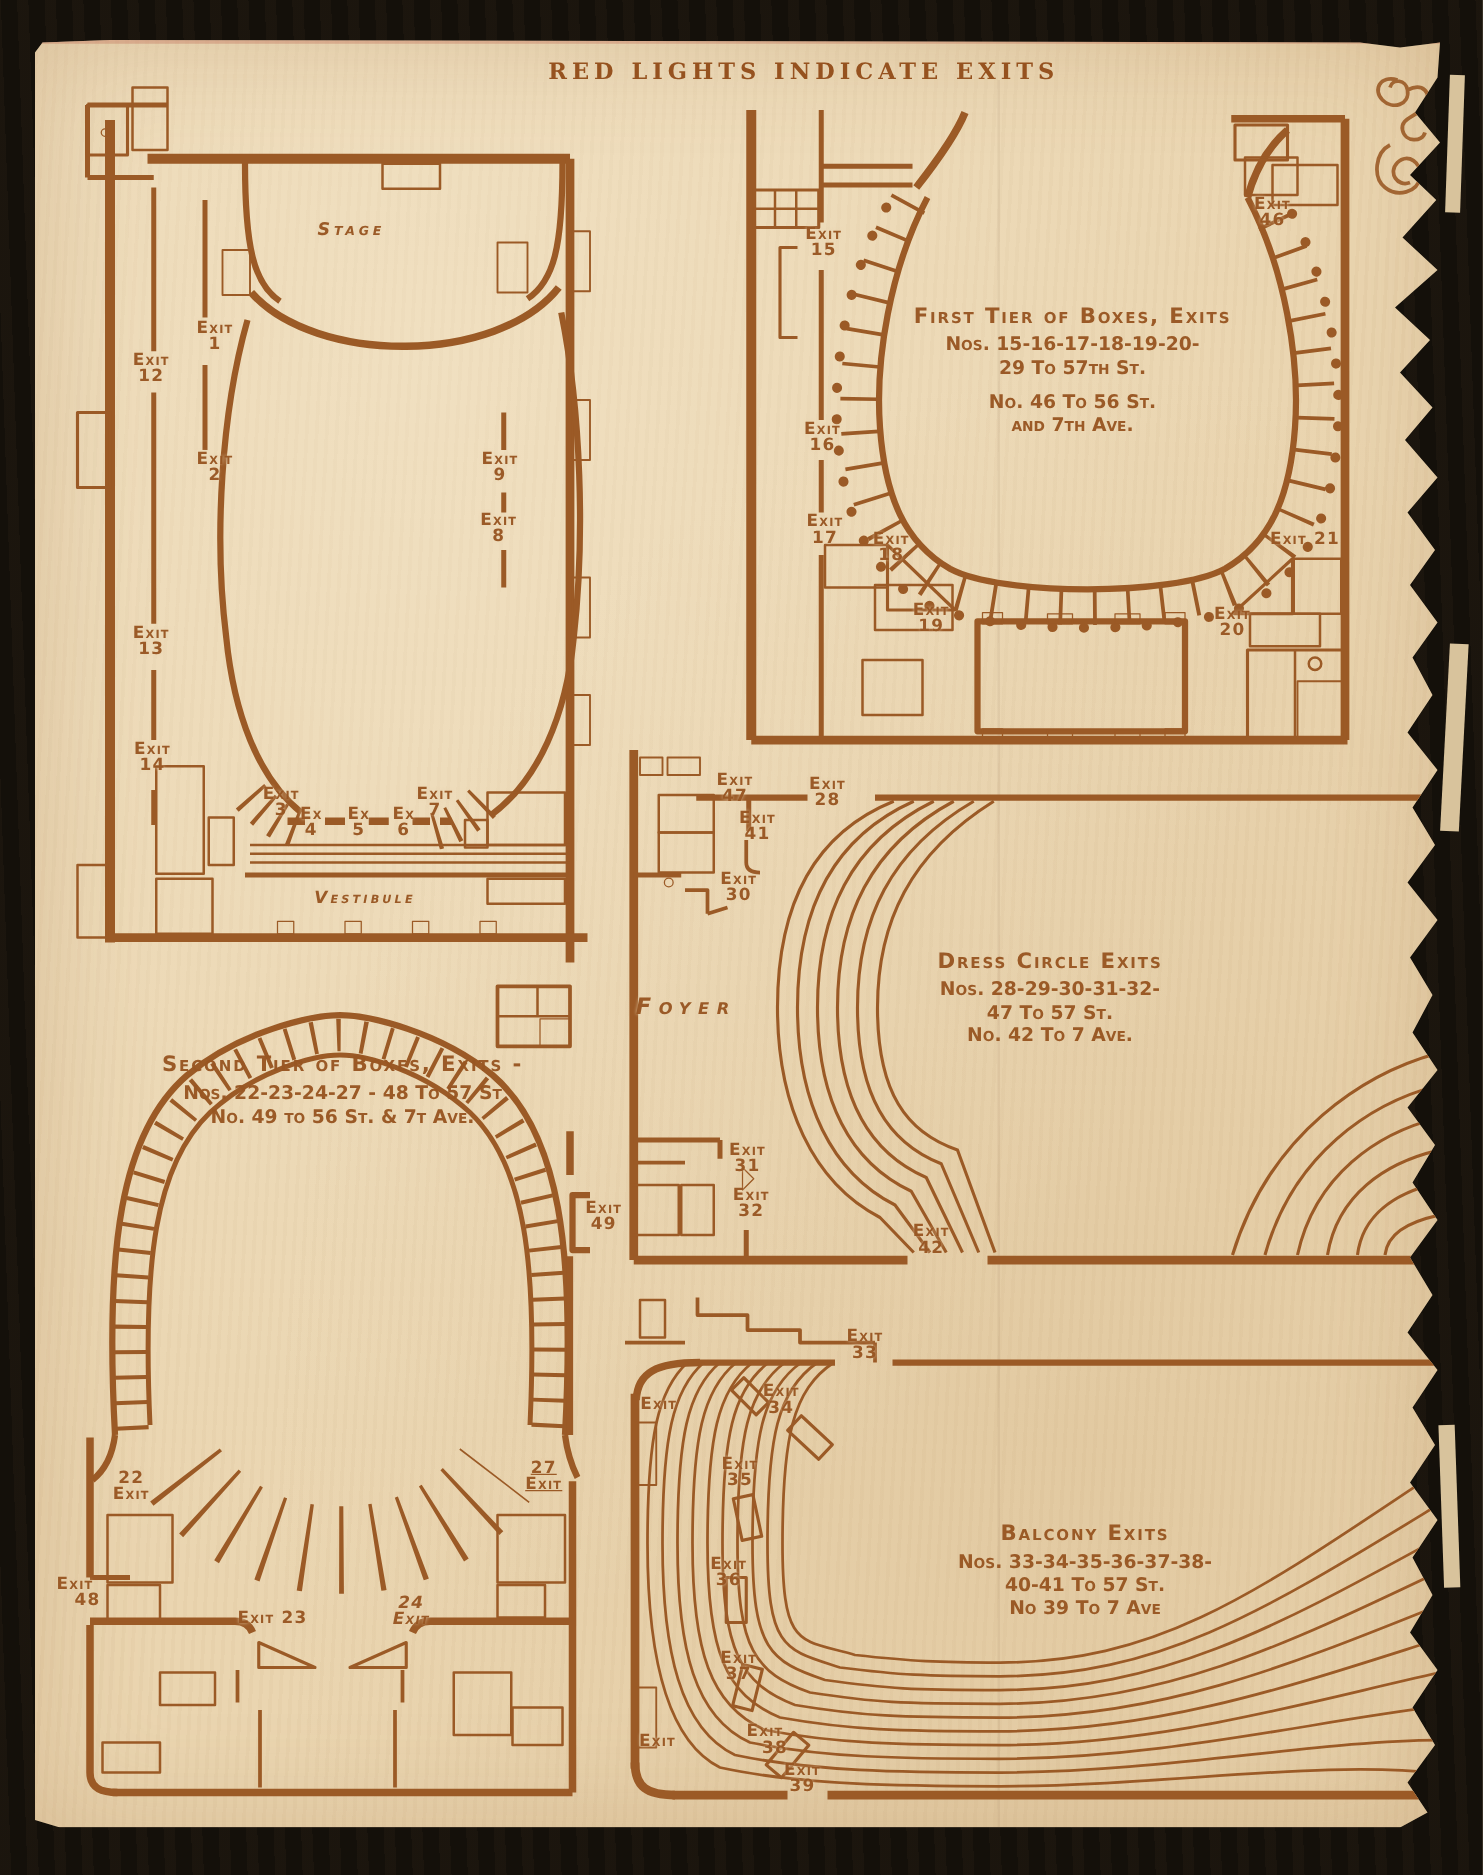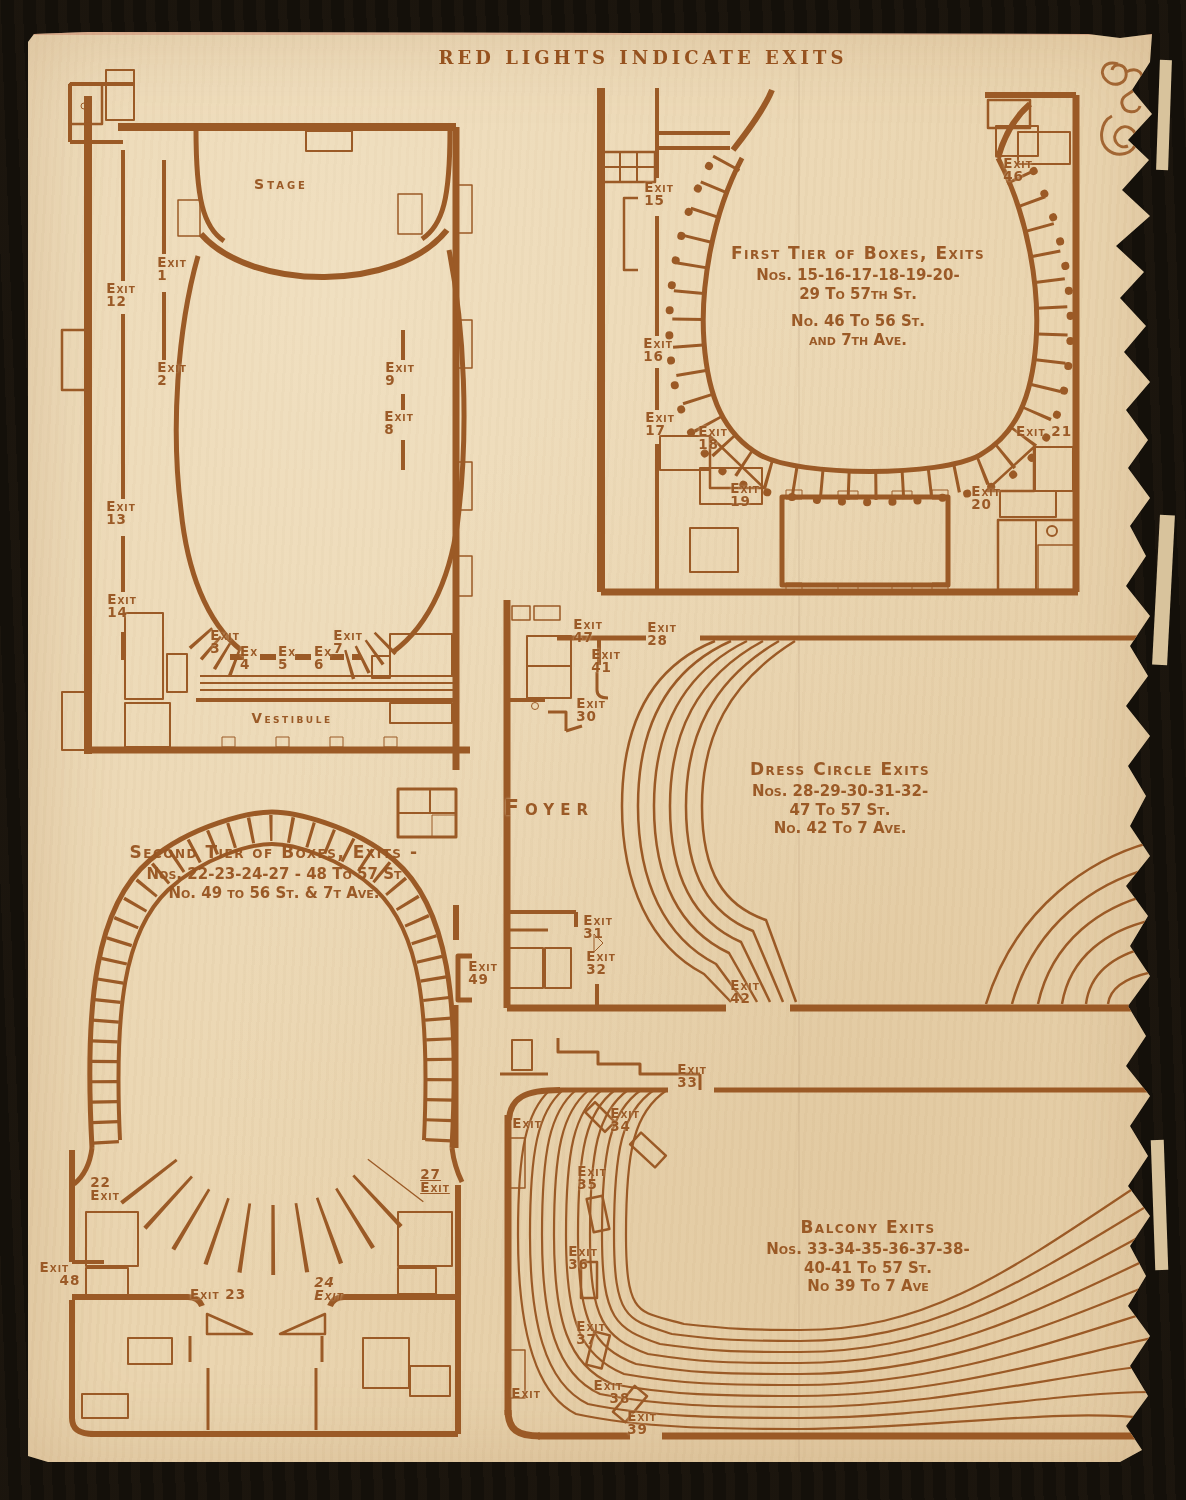--- a/index.html
+++ b/index.html
@@ -26,25 +26,25 @@
   .paper::before{content:"";position:absolute;left:0;top:0;right:0;height:3px;background:rgba(190,90,70,0.30);}
   .fold{position:absolute;left:770px;top:32px;width:2px;height:1430px;background:rgba(120,80,50,0.08);}
   .shard{position:absolute;background:#d8c39c;}
   .shard1{left:1156px;top:515px;width:15px;height:150px;transform:rotate(3deg);}
   .shard2{left:1153px;top:1140px;width:13px;height:130px;transform:rotate(-2deg);}
   .shard3{left:1158px;top:60px;width:12px;height:110px;transform:rotate(2deg);}
   .page-header{position:absolute;left:643px;top:47px;transform:translateX(-50%);margin:0;
     font-family:"DejaVu Serif",serif;font-weight:700;font-size:18px;letter-spacing:4px;
     color:#96521f;white-space:nowrap;z-index:3;}
   .labels{position:absolute;left:0;top:0;width:1186px;height:1500px;z-index:3;pointer-events:none;}
-  .lbl{position:absolute;transform:translateX(-50%);text-align:left;
+  .lbl{position:absolute;transform:translateX(-50%);text-align:center;
     color:rgba(152,86,34,0.97);font-weight:700;font-variant:small-caps;
     text-shadow:0 0 3px rgba(234,213,176,0.8);}
   .exit-label{font-size:13.5px;line-height:13px;letter-spacing:1px;white-space:nowrap;}
-  .area-label{white-space:nowrap;}
+  .area-label{white-space:nowrap;font-style:italic;}
   .text-block{position:absolute;transform:translateX(-50%);text-align:center;
     color:rgba(152,86,34,0.97);font-weight:700;font-variant:small-caps;z-index:3;}
   .block-title{font-size:17px;letter-spacing:1.5px;margin-bottom:3px;white-space:nowrap;}
   .block-line{font-size:15px;line-height:18.5px;white-space:nowrap;}
   .gap{margin-top:9px;}
   #plan-svg{position:absolute;left:0;top:0;z-index:1;}
   #plan-svg path,#plan-svg rect,#plan-svg circle{stroke:#9b5a26;fill:none;}
   .w2{stroke-width:2}.w25{stroke-width:2.5}.w3{stroke-width:3}.w4{stroke-width:4}
   .w5{stroke-width:5}.w6{stroke-width:6}.w7{stroke-width:7}.w8{stroke-width:8}
   .ink{fill:#9b5a26;stroke:none;}
@@ -343,21 +343,21 @@
       <div class="lbl exit-label" style="left: 986px; top: 485px;">
         <span style="display: block;">Exit</span>
         <span style="display: block;">20</span>
       </div>
       <div class="text-block" style="left: 840px; top: 759px;">
         <div class="block-title">Dress Circle Exits</div>
         <div class="block-line">Nos. 28-29-30-31-32-</div>
         <div class="block-line">47 To 57 St.</div>
         <div class="block-line">No. 42 To 7 Ave.</div>
       </div>
-      <div class="lbl area-label" style="font-size: 22px; letter-spacing: 6px; left: 549px; top: 795px;">Foyer</div>
+      <div class="lbl area-label" style="font-size: 18px; letter-spacing: 6px; left: 549px; top: 795px;">Foyer</div>
       <div class="lbl exit-label" style="left: 588px; top: 618px;">
         <span style="display: block;">Exit</span>
         <span style="display: block;">47</span>
       </div>
       <div class="lbl exit-label" style="left: 662px; top: 621px;">
         <span style="display: block;">Exit</span>
         <span style="display: block;">28</span>
       </div>
       <div class="lbl exit-label" style="left: 606px; top: 648px;">
         <span style="display: block;">Exit</span>

